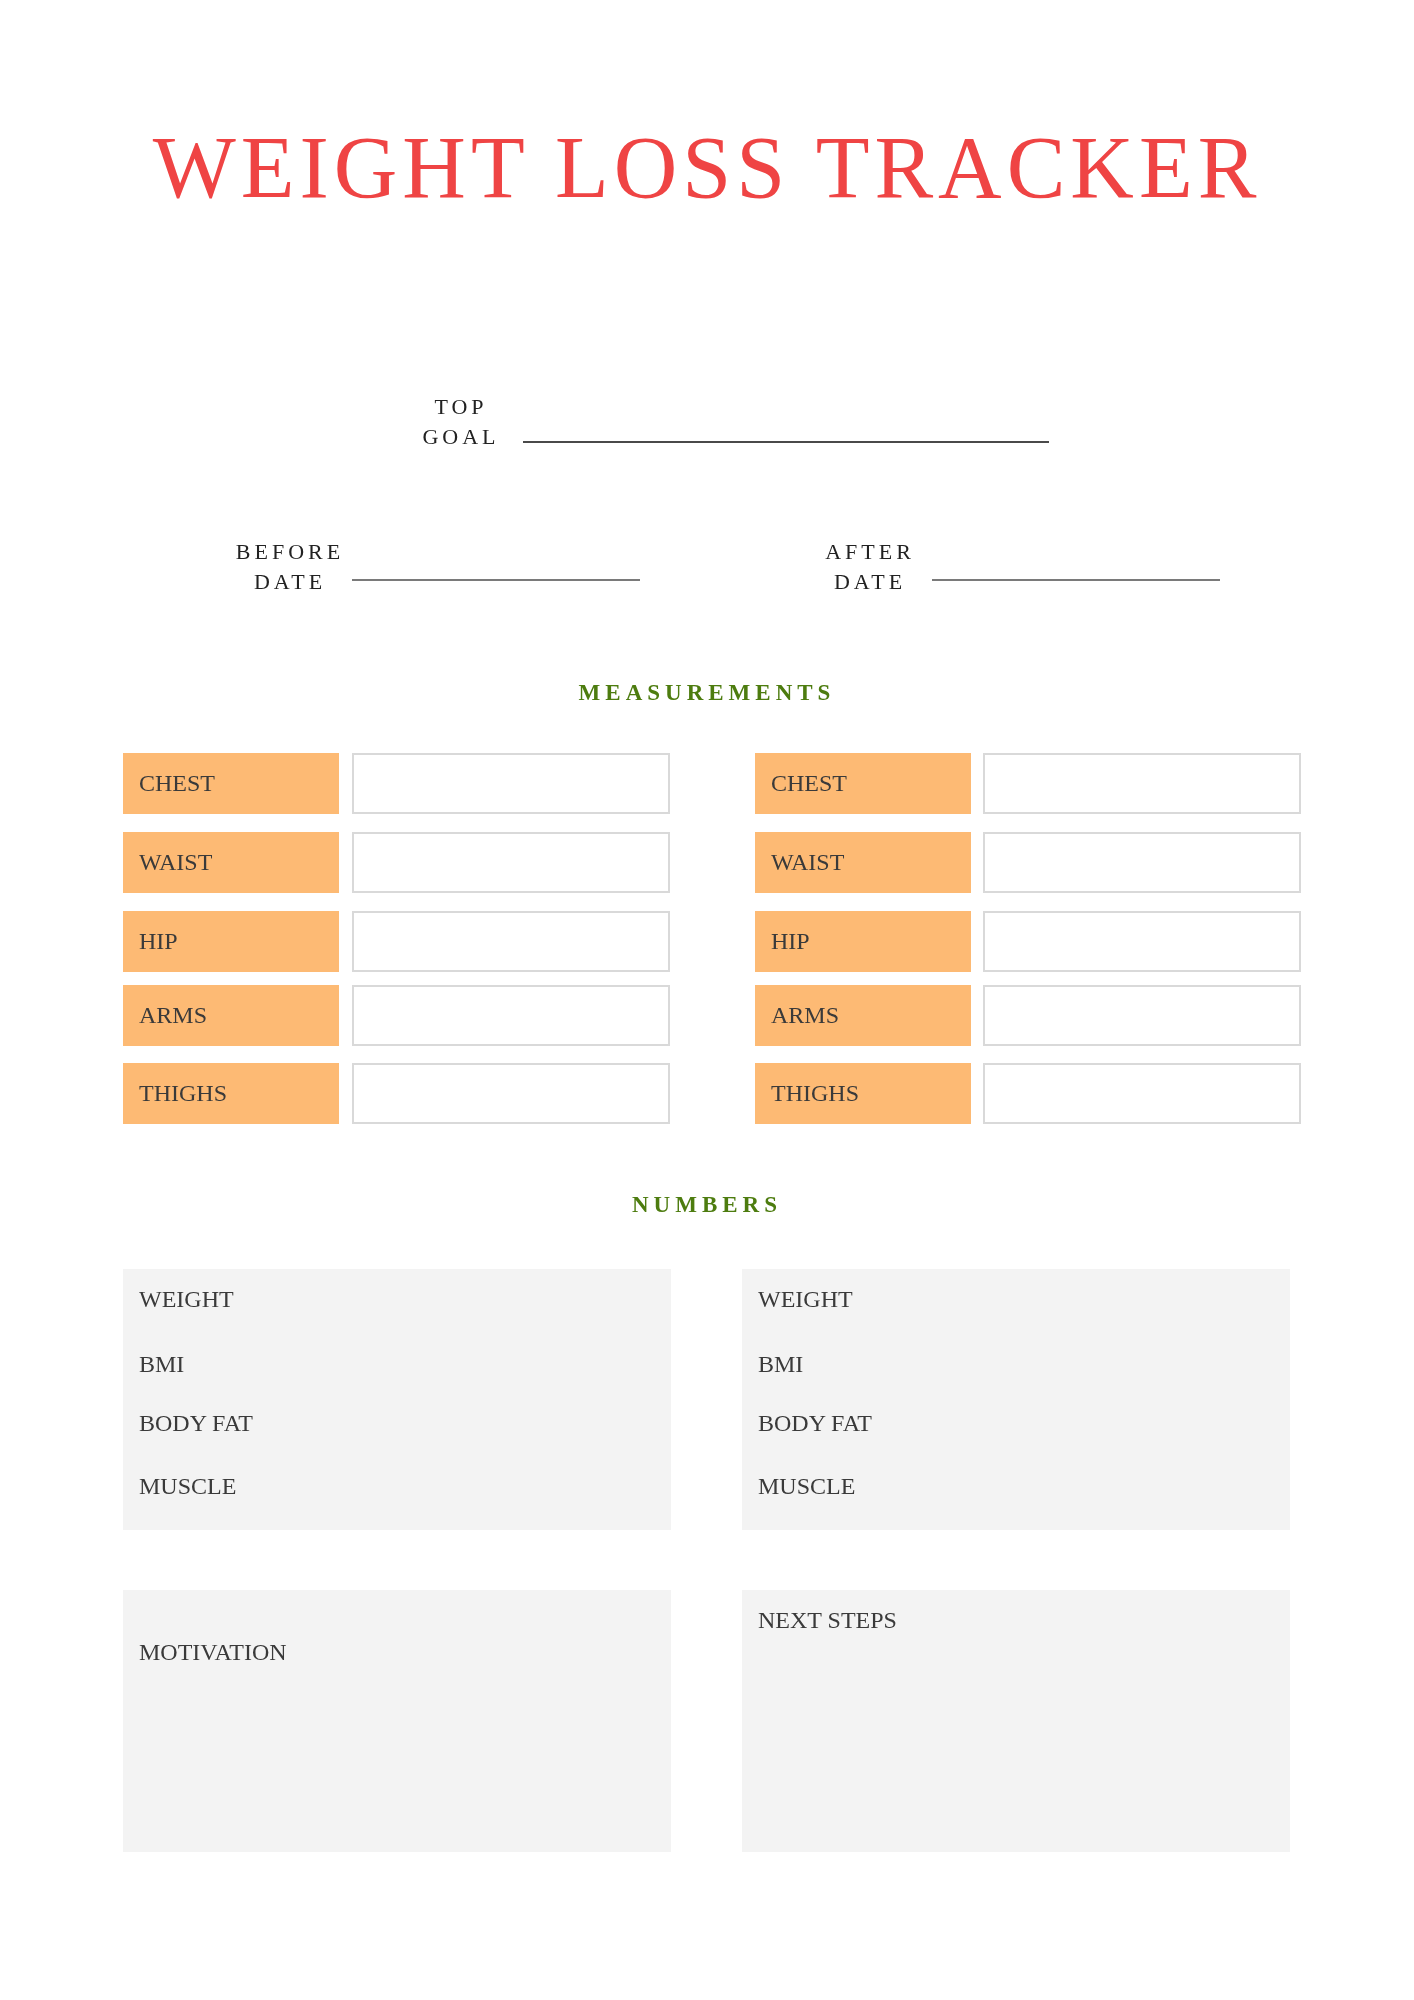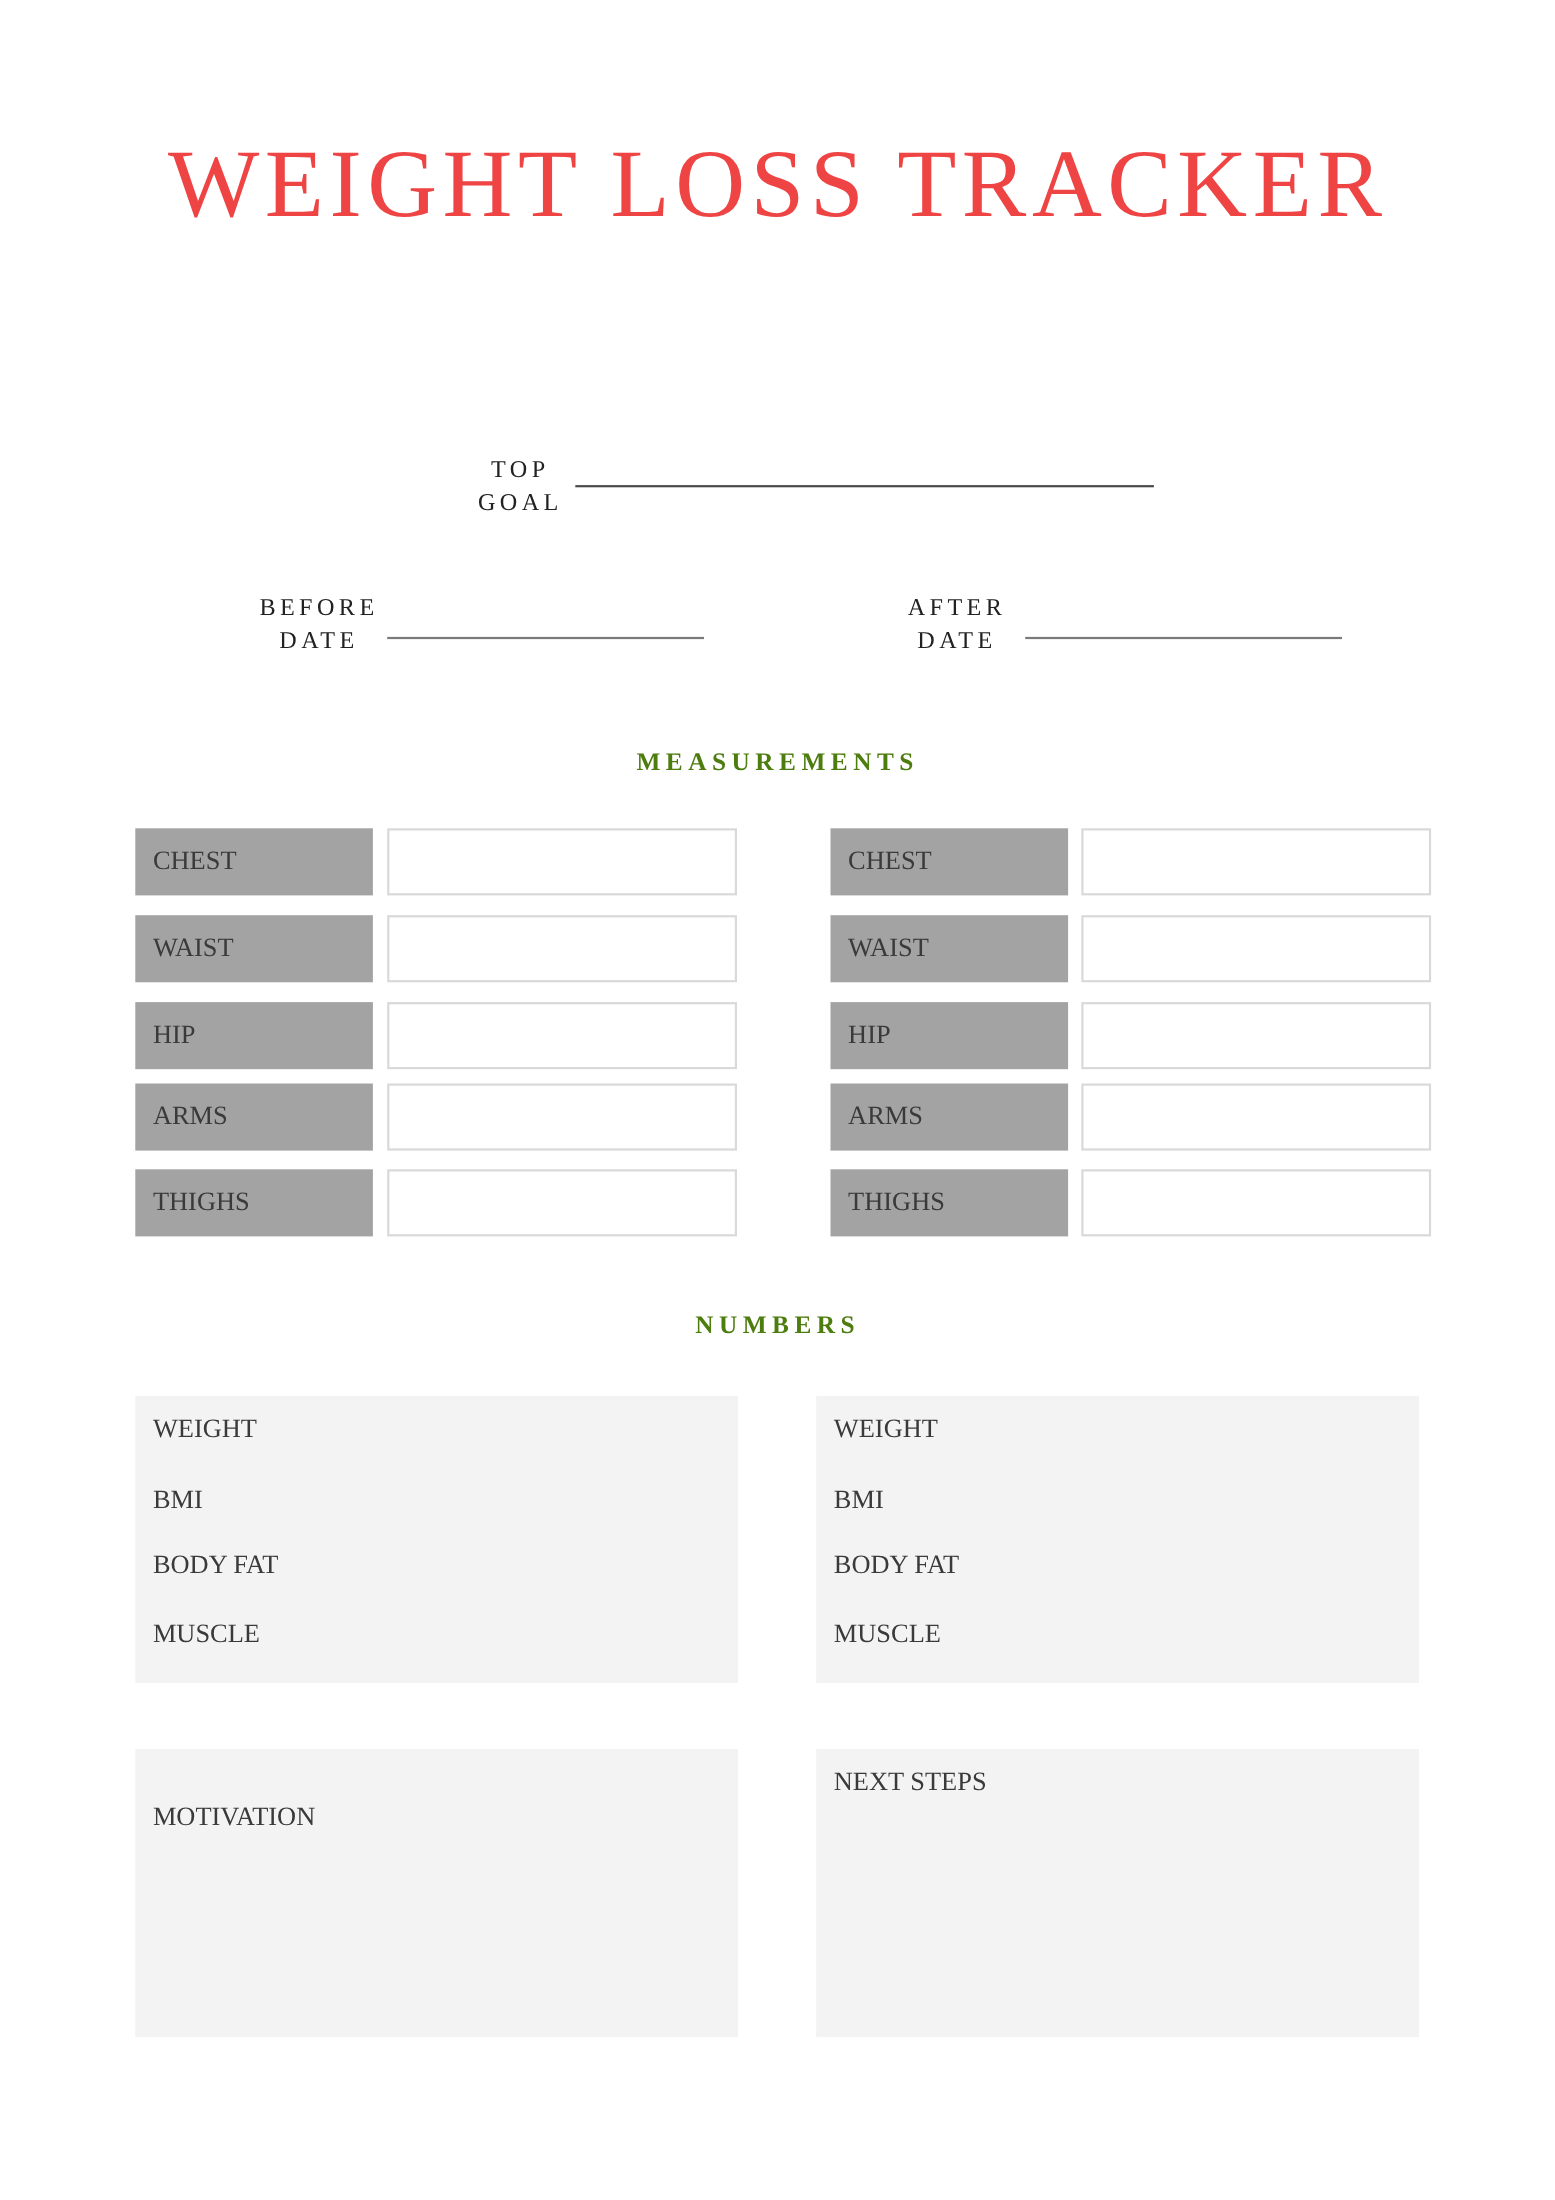--- a/index.html
+++ b/index.html
@@ -6,33 +6,33 @@
   body { width: 1414px; height: 2000px; position: relative; overflow: hidden;
          font-family: "Liberation Serif", "DejaVu Serif", serif; color: #3a3a3a; }
   .abs { position: absolute; }
   .title { left: 0; width: 1414px; top: 118px; text-align: center;
            font-size: 88px; letter-spacing: 5px; color: #ef4444; line-height: 100px; }
   .fieldlabel { font-size: 22px; letter-spacing: 4px; line-height: 30px; text-align: center; color: #222; }
   .rule { height: 2px; background: #4a4a4a; }
   .rule.light { background: #7a7a7a; }
   .section { left: 0; width: 1414px; text-align: center; font-size: 23px; font-weight: bold;
              letter-spacing: 5px; color: #4d7c0f; }
-  .mlabel { background: #a3a3a3; height: 61px; width: 216px; box-sizing: border-box;
+  .mlabel { background: #fdba74; height: 61px; width: 216px; box-sizing: border-box;
             padding-left: 16px; display: flex; align-items: center; font-size: 24px; color: #3a3a3a; }
   .minput { background: #fff; height: 61px; width: 318px; box-sizing: border-box;
             border: 2px solid #d9d9d9; }
   .panel { background: #f3f3f3; width: 548px; }
   .plabel { font-size: 24px; color: #3a3a3a; position: absolute; left: 16px; }
 </style>
 </head>
 <body>
 
 <div class="abs title">WEIGHT LOSS TRACKER</div>
 
-<div class="abs fieldlabel" style="left:415px; top:412px; width:92px;margin-left:12px;">
+<div class="abs fieldlabel" style="left:415px; top:392px; width:92px;">
   <div>TOP</div>
   <div>GOAL</div>
 </div>
 <div class="abs rule" style="left:523px; top:441px; width:526px;"></div>
 
 <div class="abs fieldlabel" style="left:228px; top:537px; width:124px;">
   <div>BEFORE</div>
   <div>DATE</div>
 </div>
 <div class="abs rule light" style="left:352px; top:579px; width:288px;"></div>

